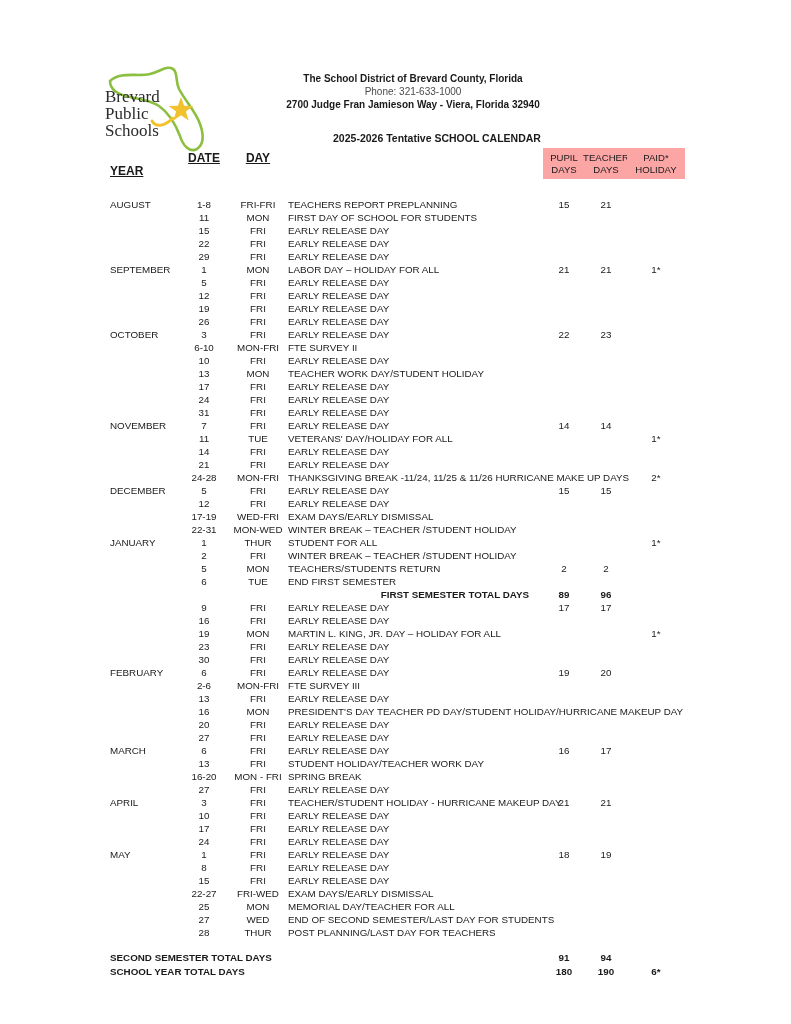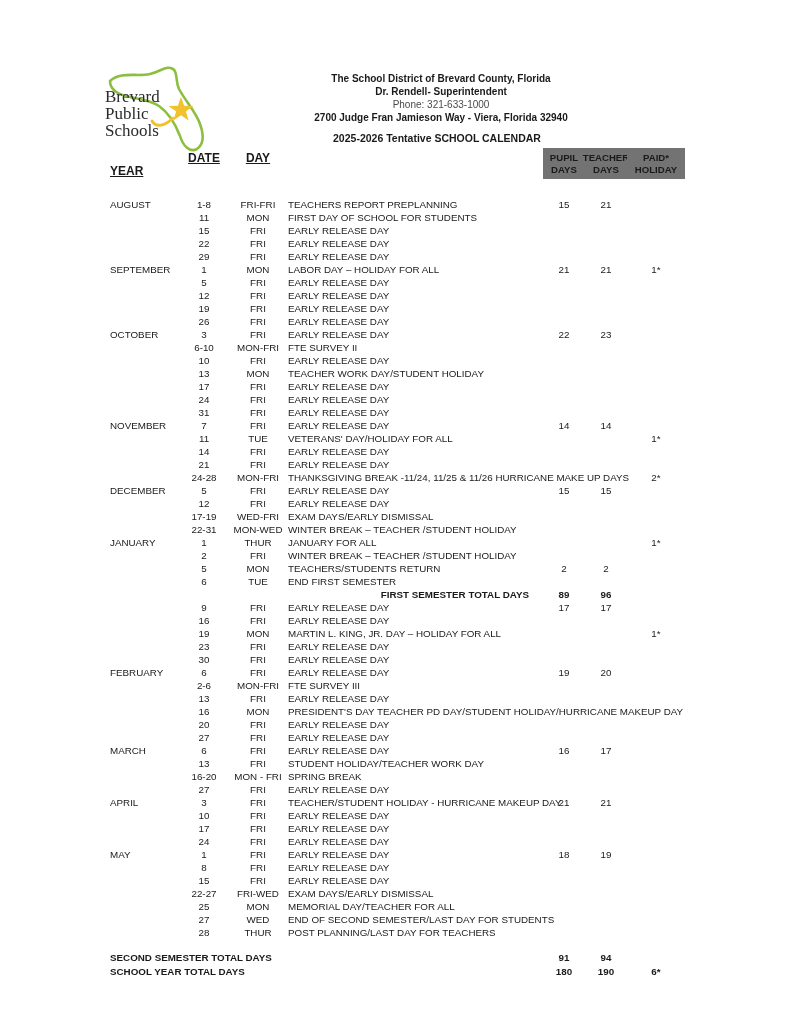--- a/index.html
+++ b/index.html
@@ -3,33 +3,33 @@
 <meta charset="utf-8">
 <style>
   html,body{margin:0;padding:0;}
   body{
     width:791px;height:1024px;background:#ffffff;position:relative;
     font-family:"Liberation Sans",sans-serif;color:#1a1a1a;overflow:hidden;
   }
   
   .logo{position:absolute;left:103px;top:58px;width:128px;height:100px;}
   
-  .header-block{position:absolute;left:256px;top:72px;width:370px;text-align:center;}
+  .header-block{position:absolute;left:228px;top:72px;width:370px;text-align:center;}
   .hline{font-size:10px;line-height:13px;font-weight:bold;white-space:nowrap;}
   .hline.phone{font-weight:normal;color:#4a4a4a;}
   .cal-title{position:absolute;left:252px;top:132px;width:370px;text-align:center;
     font-size:10.5px;font-weight:bold;white-space:nowrap;}
   
   .grid-cols{display:grid;grid-template-columns:70px 48px 60px 255px 42px 42px 58px;}
   .thead{position:absolute;left:110px;top:148px;width:575px;height:31px;}
   .th{font-size:12px;font-weight:bold;text-decoration:underline;white-space:nowrap;}
   .th-month{align-self:end;padding-bottom:1px;}
   .th-date,.th-day{align-self:start;padding-top:3px;text-align:center;}
-  .th-yellow{background:#737373;height:31px;display:flex;flex-direction:column;
-    align-items:center;justify-content:center;font-size:9.6px;font-weight:bold;
+  .th-yellow{background:#fca5a5;height:31px;display:flex;flex-direction:column;
+    align-items:center;justify-content:center;font-size:9.6px;font-weight:normal;
     line-height:12px;text-decoration:none;}
   .tbody{position:absolute;left:110px;top:198px;width:575px;}
   .row{height:13px;}
   .c{font-size:9.8px;line-height:13px;white-space:nowrap;}
   .c-date,.c-day,.c-pupil,.c-teacher,.c-paid{text-align:center;}
   .c-event{overflow:visible;}
   .row.total .c{font-weight:bold;}
   .row.total .c-event{text-align:right;padding-right:14px;}
   .frow{height:13.5px;}
   .frow .c{font-weight:bold;font-size:9.8px;line-height:13.5px;}
@@ -47,21 +47,20 @@
     <path d="M70,60 C62,68 53,70 49,63" fill="none" stroke="#F2C12E" stroke-width="3" stroke-linecap="round"></path>
     <polygon points="78,39 81.1,47.8 90.4,48 82.9,53.6 85.6,62.5 78,57.2 70.4,62.5 73.1,53.6 65.6,48 74.9,47.8" fill="#F2C12E"></polygon>
     <text x="2" y="44" font-family="Liberation Serif, serif" font-size="17" fill="#2b2b2b">Brevard</text>
     <text x="2" y="61" font-family="Liberation Serif, serif" font-size="17" fill="#2b2b2b">Public</text>
     <text x="2" y="78" font-family="Liberation Serif, serif" font-size="17" fill="#2b2b2b">Schools</text>
   </svg>
 </div>
 
 <div class="header-block">
   <div class="hline">The School District of Brevard County, Florida</div>
-  <div class="hline">Dr. Rendell- Superintendent</div>
   <div class="hline phone">Phone: 321-633-1000</div>
   <div class="hline">2700 Judge Fran Jamieson Way - Viera, Florida 32940</div>
 </div>
 <div class="cal-title">2025-2026 Tentative SCHOOL CALENDAR</div>
 
 <div class="thead grid-cols">
   <div class="th th-month">YEAR</div>
   <div class="th th-date">DATE</div>
   <div class="th th-day">DAY</div>
   <div></div>
@@ -311,21 +310,21 @@
       <div class="c c-day">MON-WED</div>
       <div class="c c-event">WINTER BREAK – TEACHER /STUDENT HOLIDAY</div>
       <div class="c c-pupil"></div>
       <div class="c c-teacher"></div>
       <div class="c c-paid"></div>
     </div>
     <div class="row grid-cols">
       <div class="c c-month">JANUARY</div>
       <div class="c c-date">1</div>
       <div class="c c-day">THUR</div>
-      <div class="c c-event">JANUARY FOR ALL</div>
+      <div class="c c-event">STUDENT FOR ALL</div>
       <div class="c c-pupil"></div>
       <div class="c c-teacher"></div>
       <div class="c c-paid">1*</div>
     </div>
     <div class="row grid-cols">
       <div class="c c-month"></div>
       <div class="c c-date">2</div>
       <div class="c c-day">FRI</div>
       <div class="c c-event">WINTER BREAK – TEACHER /STUDENT HOLIDAY</div>
       <div class="c c-pupil"></div>

